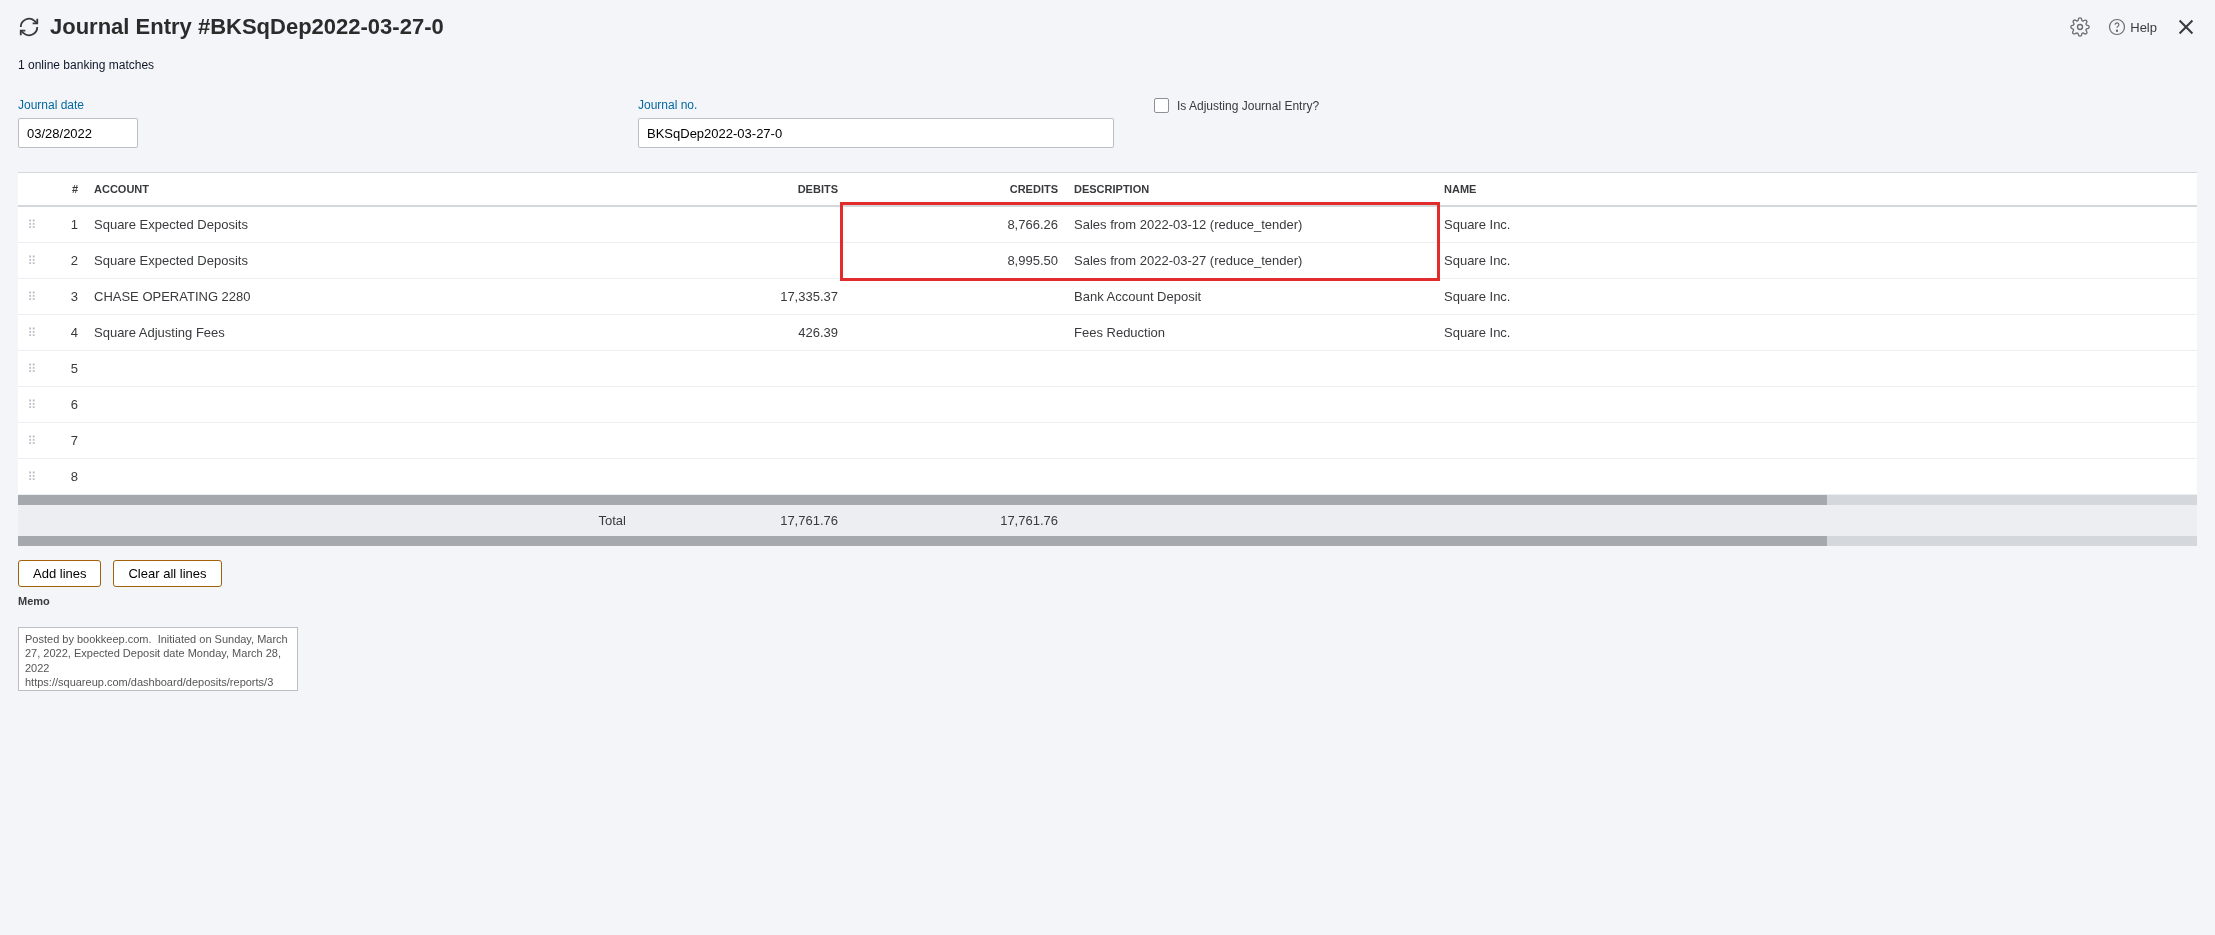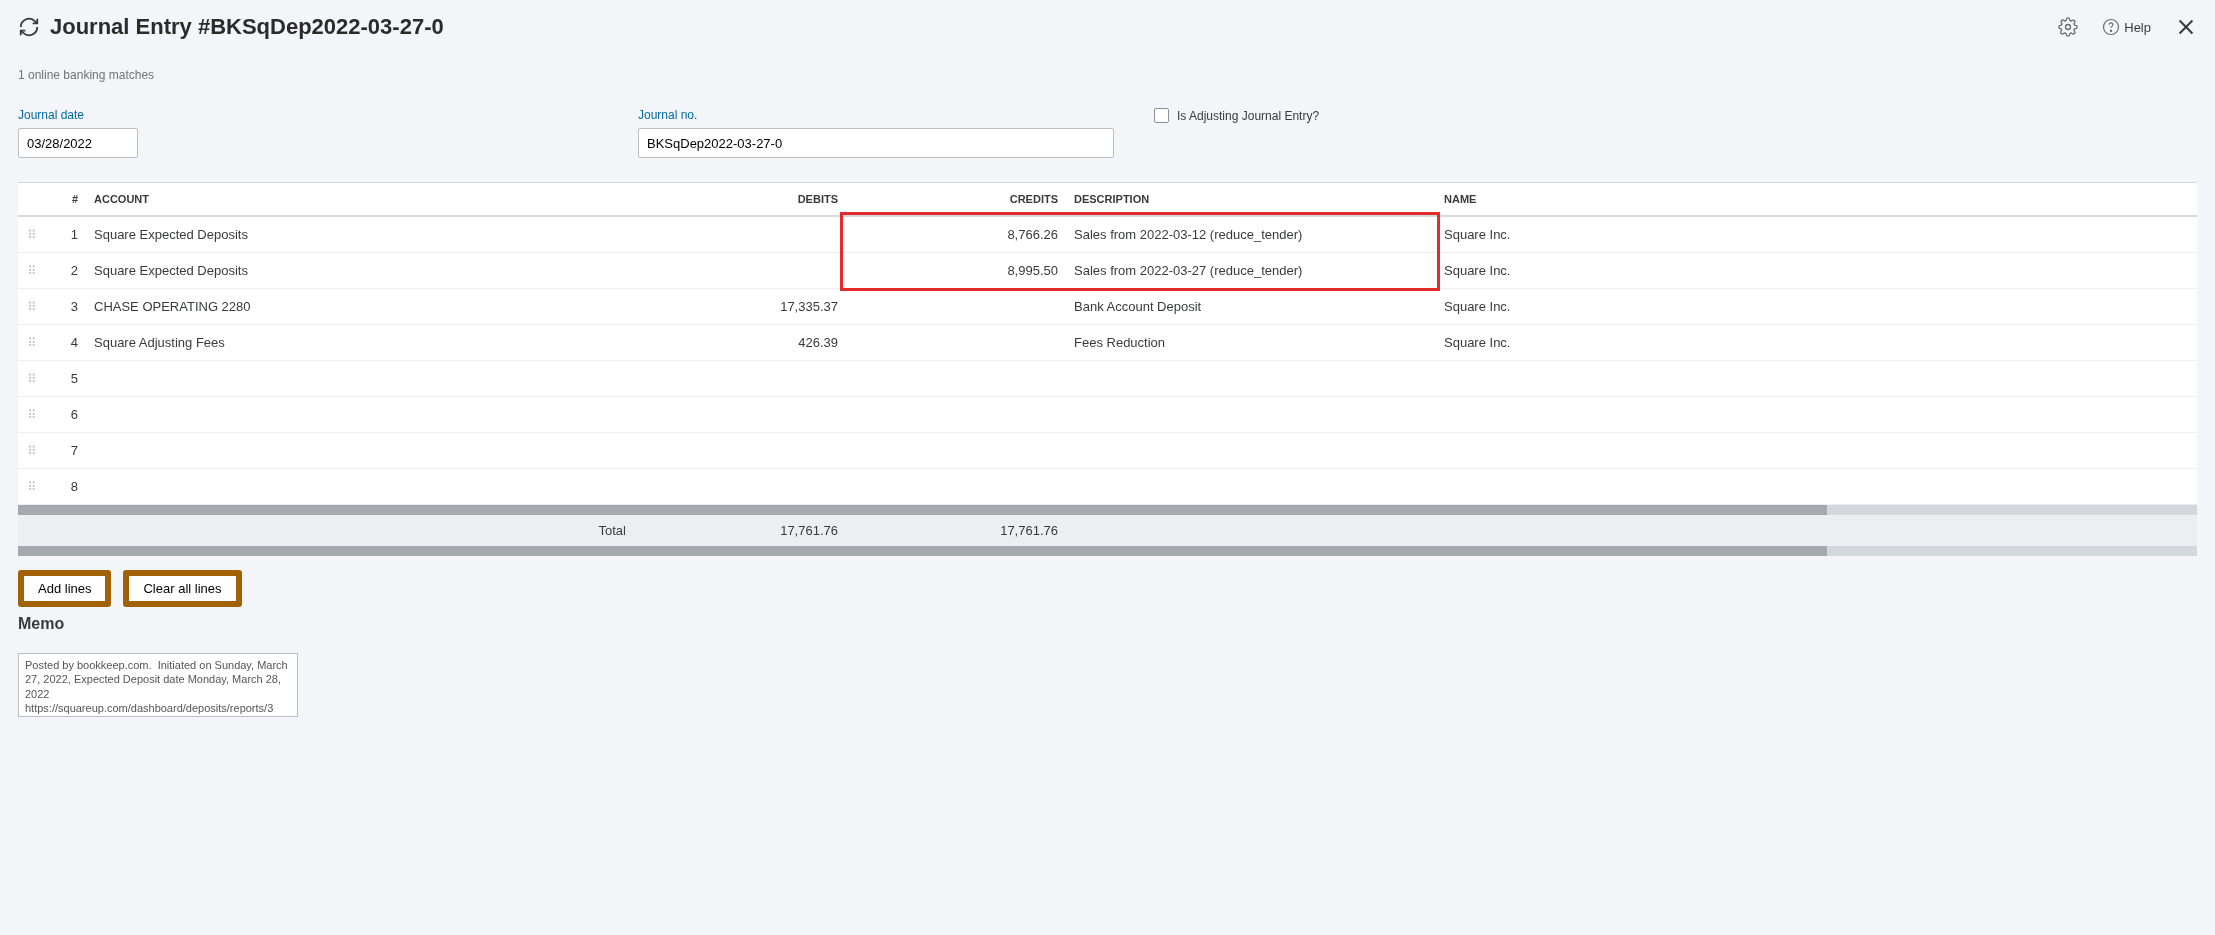--- a/index.html
+++ b/index.html
@@ -6,25 +6,25 @@
   body {
     margin: 0;
     font-family: -apple-system, BlinkMacSystemFont, "Segoe UI", Helvetica, Arial, sans-serif;
     background: #f4f5f8;
     color: #393a3d;
     font-size: 13px;
   }
   .top-region { padding: 14px 18px 6px 18px; }
   .header-row { display: flex; align-items: center; justify-content: space-between; }
   .header-left { display: flex; align-items: center; gap: 10px; }
-  .header-right { display: flex; align-items: center; gap: 24px; }
+  .header-right { display: flex; align-items: center; gap: 18px; }
   .title { font-size: 22px; font-weight: 700; color: #2b2b2b; }
   .refresh-icon svg, .gear-icon svg, .help-icon svg, .close-icon svg { display: block; }
   .help-wrap { display:flex; align-items:center; gap:4px; cursor:pointer; }
-  .link { color: #737373; font-size: 12px; cursor:pointer; margin-top:28px; display:inline-block;}
+  .link { color: #0f172a; font-size: 12px; cursor:pointer; margin-top:18px; display:inline-block;}
   .form-row { display:flex; gap: 0; margin-top: 26px; align-items:flex-start;}
   .field { display:flex; flex-direction:column; gap:6px; }
   .field-label { font-size: 12px; color:#0369a1; }
   .input { border:1px solid #babec5; background:#fff; padding:6px 8px; font-size:13px; border-radius:2px; height:30px;}
   .input-date { width:120px;}
   .input-no { width:476px;}
   .chk-wrap { display:flex; align-items:center; gap:8px;}
   .chk { width:15px; height:15px; border:1px solid #8d9096; background:#fff; border-radius:2px;}
   .table-area { background:#fff; margin: 18px 18px 0 18px; border-top:1px solid #d4d7dc;}
   table { border-collapse: collapse; width:100%; table-layout:fixed;}
@@ -46,22 +46,22 @@
     pointer-events:none;
     z-index:5;
   }
   .scroll-track { height:10px; background:#d4d7dc; margin:0 18px; position:relative;}
   .scroll-thumb { position:absolute; top:0; height:10px; background:#a5a8ad;}
   .totals-row { display:flex; background:#eceef1; margin:0 18px; padding:8px 0; font-size:13px;}
   .totals-label { width:608px; padding-left:8px; text-align:right; font-weight:400;}
   .totals-debit { width:220px; text-align:right; padding-right:8px;}
   .totals-credit { width:220px; text-align:right; padding-right:8px;}
   .buttons-row { display:flex; gap:12px; margin:14px 18px 8px 18px;}
-  .btn { background:#fff; border:6px solid #a16207; border-radius:3px; padding:5px 14px; font-size:13px; cursor:pointer;}
-  .memo-label { font-size:16px; font-weight:700; margin:6px 18px 20px 18px;}
+  .btn { background:#fff; border:1px solid #a16207; border-radius:3px; padding:5px 14px; font-size:13px; cursor:pointer;}
+  .memo-label { font-size:11px; font-weight:700; margin:6px 18px 20px 18px;}
   .memo-box { margin:0 18px 18px 18px; width:280px; height:64px; border:1px solid #babec5; background:#fff; padding:4px 6px; font-size:11px; color:#555; overflow:auto; line-height:1.3; resize:none; font-family:inherit;}
   .table-wrapper { position:relative;}
 </style>
 </head>
 <body>
 
 
 
 <div class="top-region">
   <div class="header-row">

